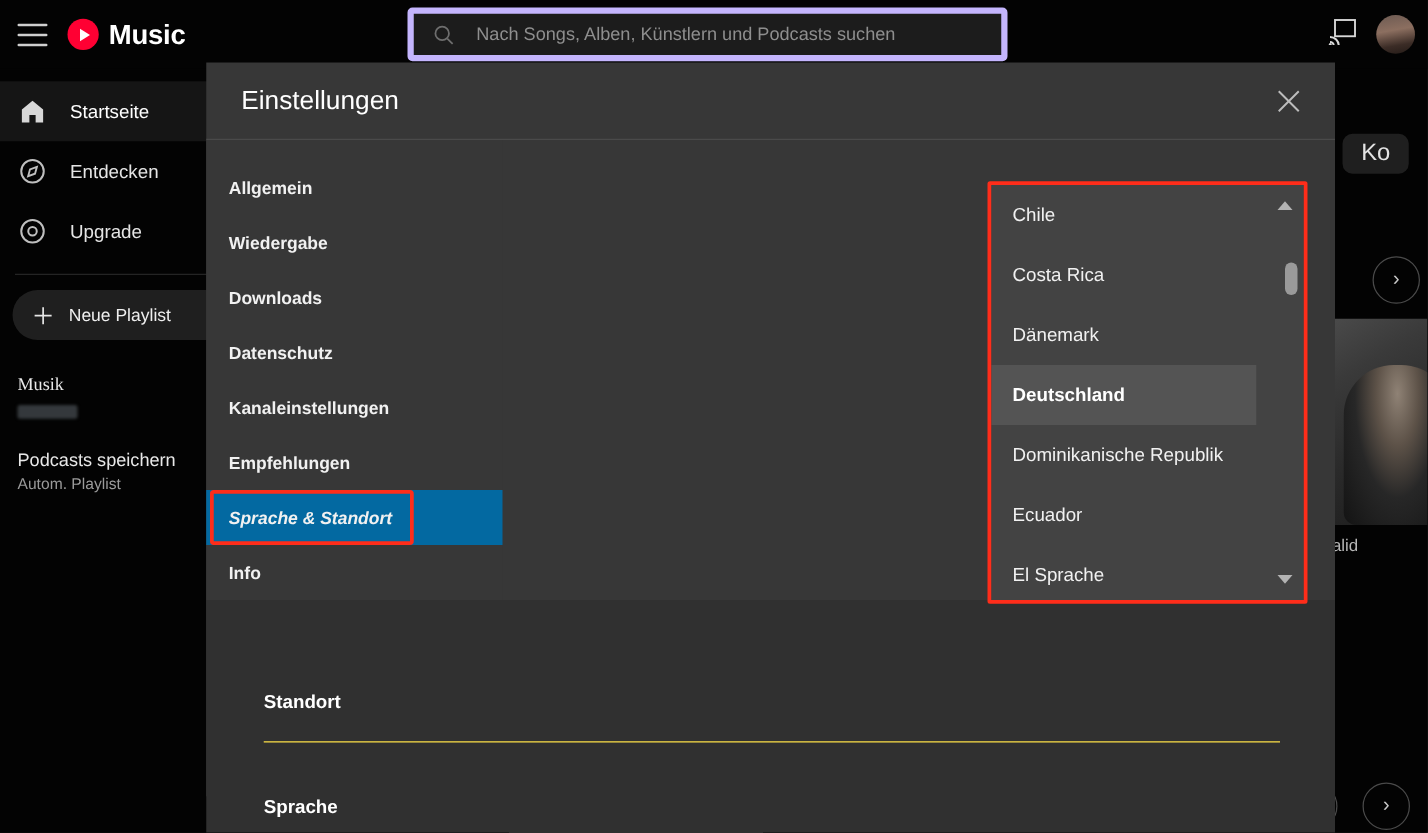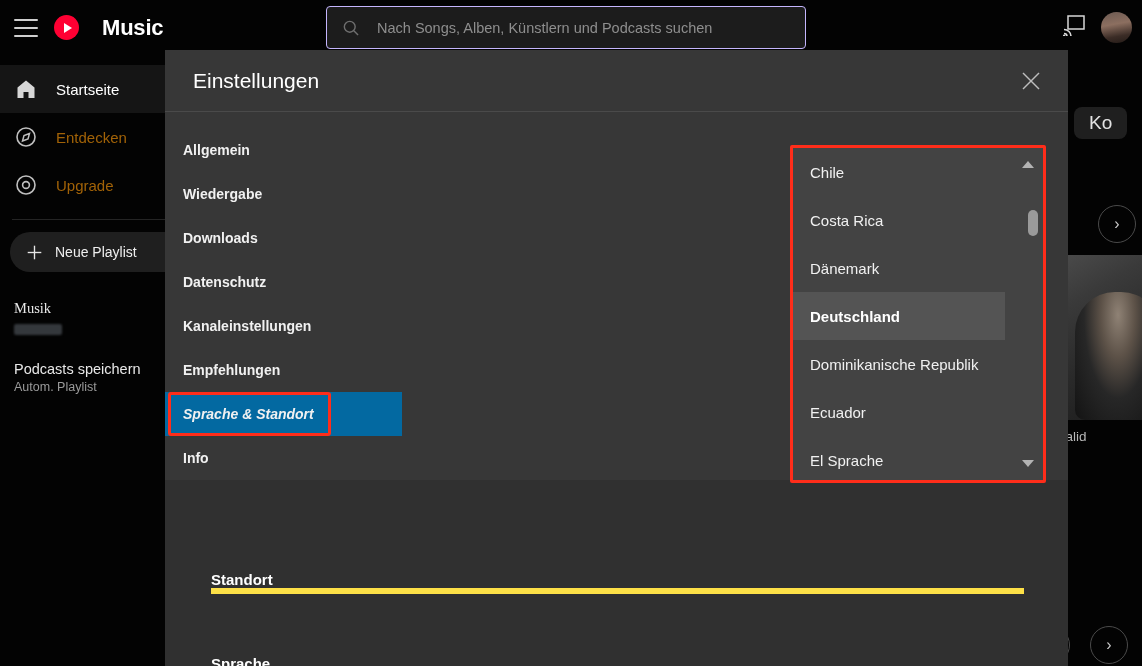--- a/index.html
+++ b/index.html
@@ -14,55 +14,55 @@
   
   .topbar {
     position: absolute; top: 0; left: 0; width: 1142px; height: 55px;
     background: #030303; display: flex; align-items: center; z-index: 5;
   }
   .hamburger {
     width: 24px; height: 18px; margin-left: 14px; margin-right: 16px;
     display: flex; flex-direction: column; justify-content: space-between; cursor: pointer;
   }
   .hamburger span { display: block; height: 2px; background: #cfcfcf; border-radius: 1px; }
-  .brand { display: flex; align-items: center; gap: 23px; cursor: pointer; }
+  .brand { display: flex; align-items: center; gap: 8px; cursor: pointer; }
   .yt-logo {
     width: 25px; height: 25px; border-radius: 50%; background: #ff0033;
     display: flex; align-items: center; justify-content: center;
   }
   .yt-logo .tri {
     width: 0; height: 0; border-left: 8px solid #fff;
     border-top: 5px solid transparent; border-bottom: 5px solid transparent;
     margin-left: 3px;
   }
   .brand-text { color: #fff; font-size: 22px; font-weight: bold; letter-spacing: -.2px; }
 
   .searchbar {
     position: absolute; left: 326px; top: 6px; width: 480px; height: 43px;
-    background: #1c1c1c; border: 1px solid #c4b5fd; border-radius: 4px;
+    background: #1c1c1c; border: 5px solid #c4b5fd; border-radius: 4px;
     display: flex; align-items: center; padding: 0 14px; cursor: text;
   }
   .search-icon { width: 20px; height: 20px; opacity: .65; margin-right: 16px; flex: none; }
   .search-ph { color: #8e8e8e; font-size: 14.5px; }
 
   .cast-icon { position: absolute; right: 55px; top: 14px; width: 26px; height: 22px; cursor: pointer; }
   .avatar {
     position: absolute; right: 10px; top: 12px; width: 31px; height: 31px; border-radius: 50%;
     background: linear-gradient(170deg,#6c5a52 0%,#8c6f60 40%,#3b2c26 75%,#241b17 100%);
     cursor: pointer;
   }
 
   
   .leftnav {
     position: absolute; left: 0; top: 55px; width: 224px; height: 611px;
     background: #030303; padding-top: 10px;
   }
   .nav-item {
     display: flex; align-items: center; height: 48px; padding-left: 14px;
-    color: #a16207; font-size: 15px; cursor: pointer;
+    color: #e5e5e5; font-size: 15px; cursor: pointer;
   }
   .nav-item.active { background: #151515; color: #fff; }
   .nav-ico { width: 24px; height: 24px; margin-right: 18px; flex: none; opacity: .92; }
   .nav-sep { height: 1px; background: #242424; margin: 10px 12px 12px 12px; }
   .new-playlist {
     display: flex; align-items: center; height: 40px; margin: 0 10px;
     background: #1f1f1f; border-radius: 20px; padding-left: 16px;
     color: #efefef; font-size: 14px; cursor: pointer; width: 204px;
   }
   .plus { width: 17px; height: 17px; margin-right: 12px; flex: none; }
@@ -142,22 +142,22 @@
   .mnav-item {
     height: 44px; display: flex; align-items: center; padding-left: 18px;
     color: #f1f1f1; font-size: 14px; font-weight: bold; cursor: pointer; position: relative;
   }
   .mnav-item.selected { background: #0369a1; width: 237px; font-style: italic; }
   .mnav-highlight {
     position: absolute; left: 3px; top: 0; width: 163px; height: 100%;
     border: 3px solid #ff2d1a; border-radius: 3px; pointer-events: none;
   }
   .modal-content { flex: 1; background: #303030; padding: 30px 44px 0 46px; position: relative; }
-  .setting-row { height: 84px; display: flex; align-items: flex-end; padding-top: 20px;
-    border-bottom: 6px solid #fde047; }
+  .setting-row { height: 84px; display: flex; align-items: center; padding-top: 20px;
+    border-bottom: 1px solid #fde047; }
   .setting-label { color: #fff; font-size: 15px; font-weight: bold; }
 
   
   .dd-wrap { position: absolute; left: 790px; top: 145px; width: 256px; height: 338px; z-index: 20; }
   .dd-outline {
     position: absolute; inset: 0; border: 3px solid #ff2d1a; border-radius: 2px; pointer-events: none;
   }
   .dd-list {
     position: absolute; left: 3px; top: 3px; width: 250px; height: 332px;
     background: #434343; overflow: hidden;

